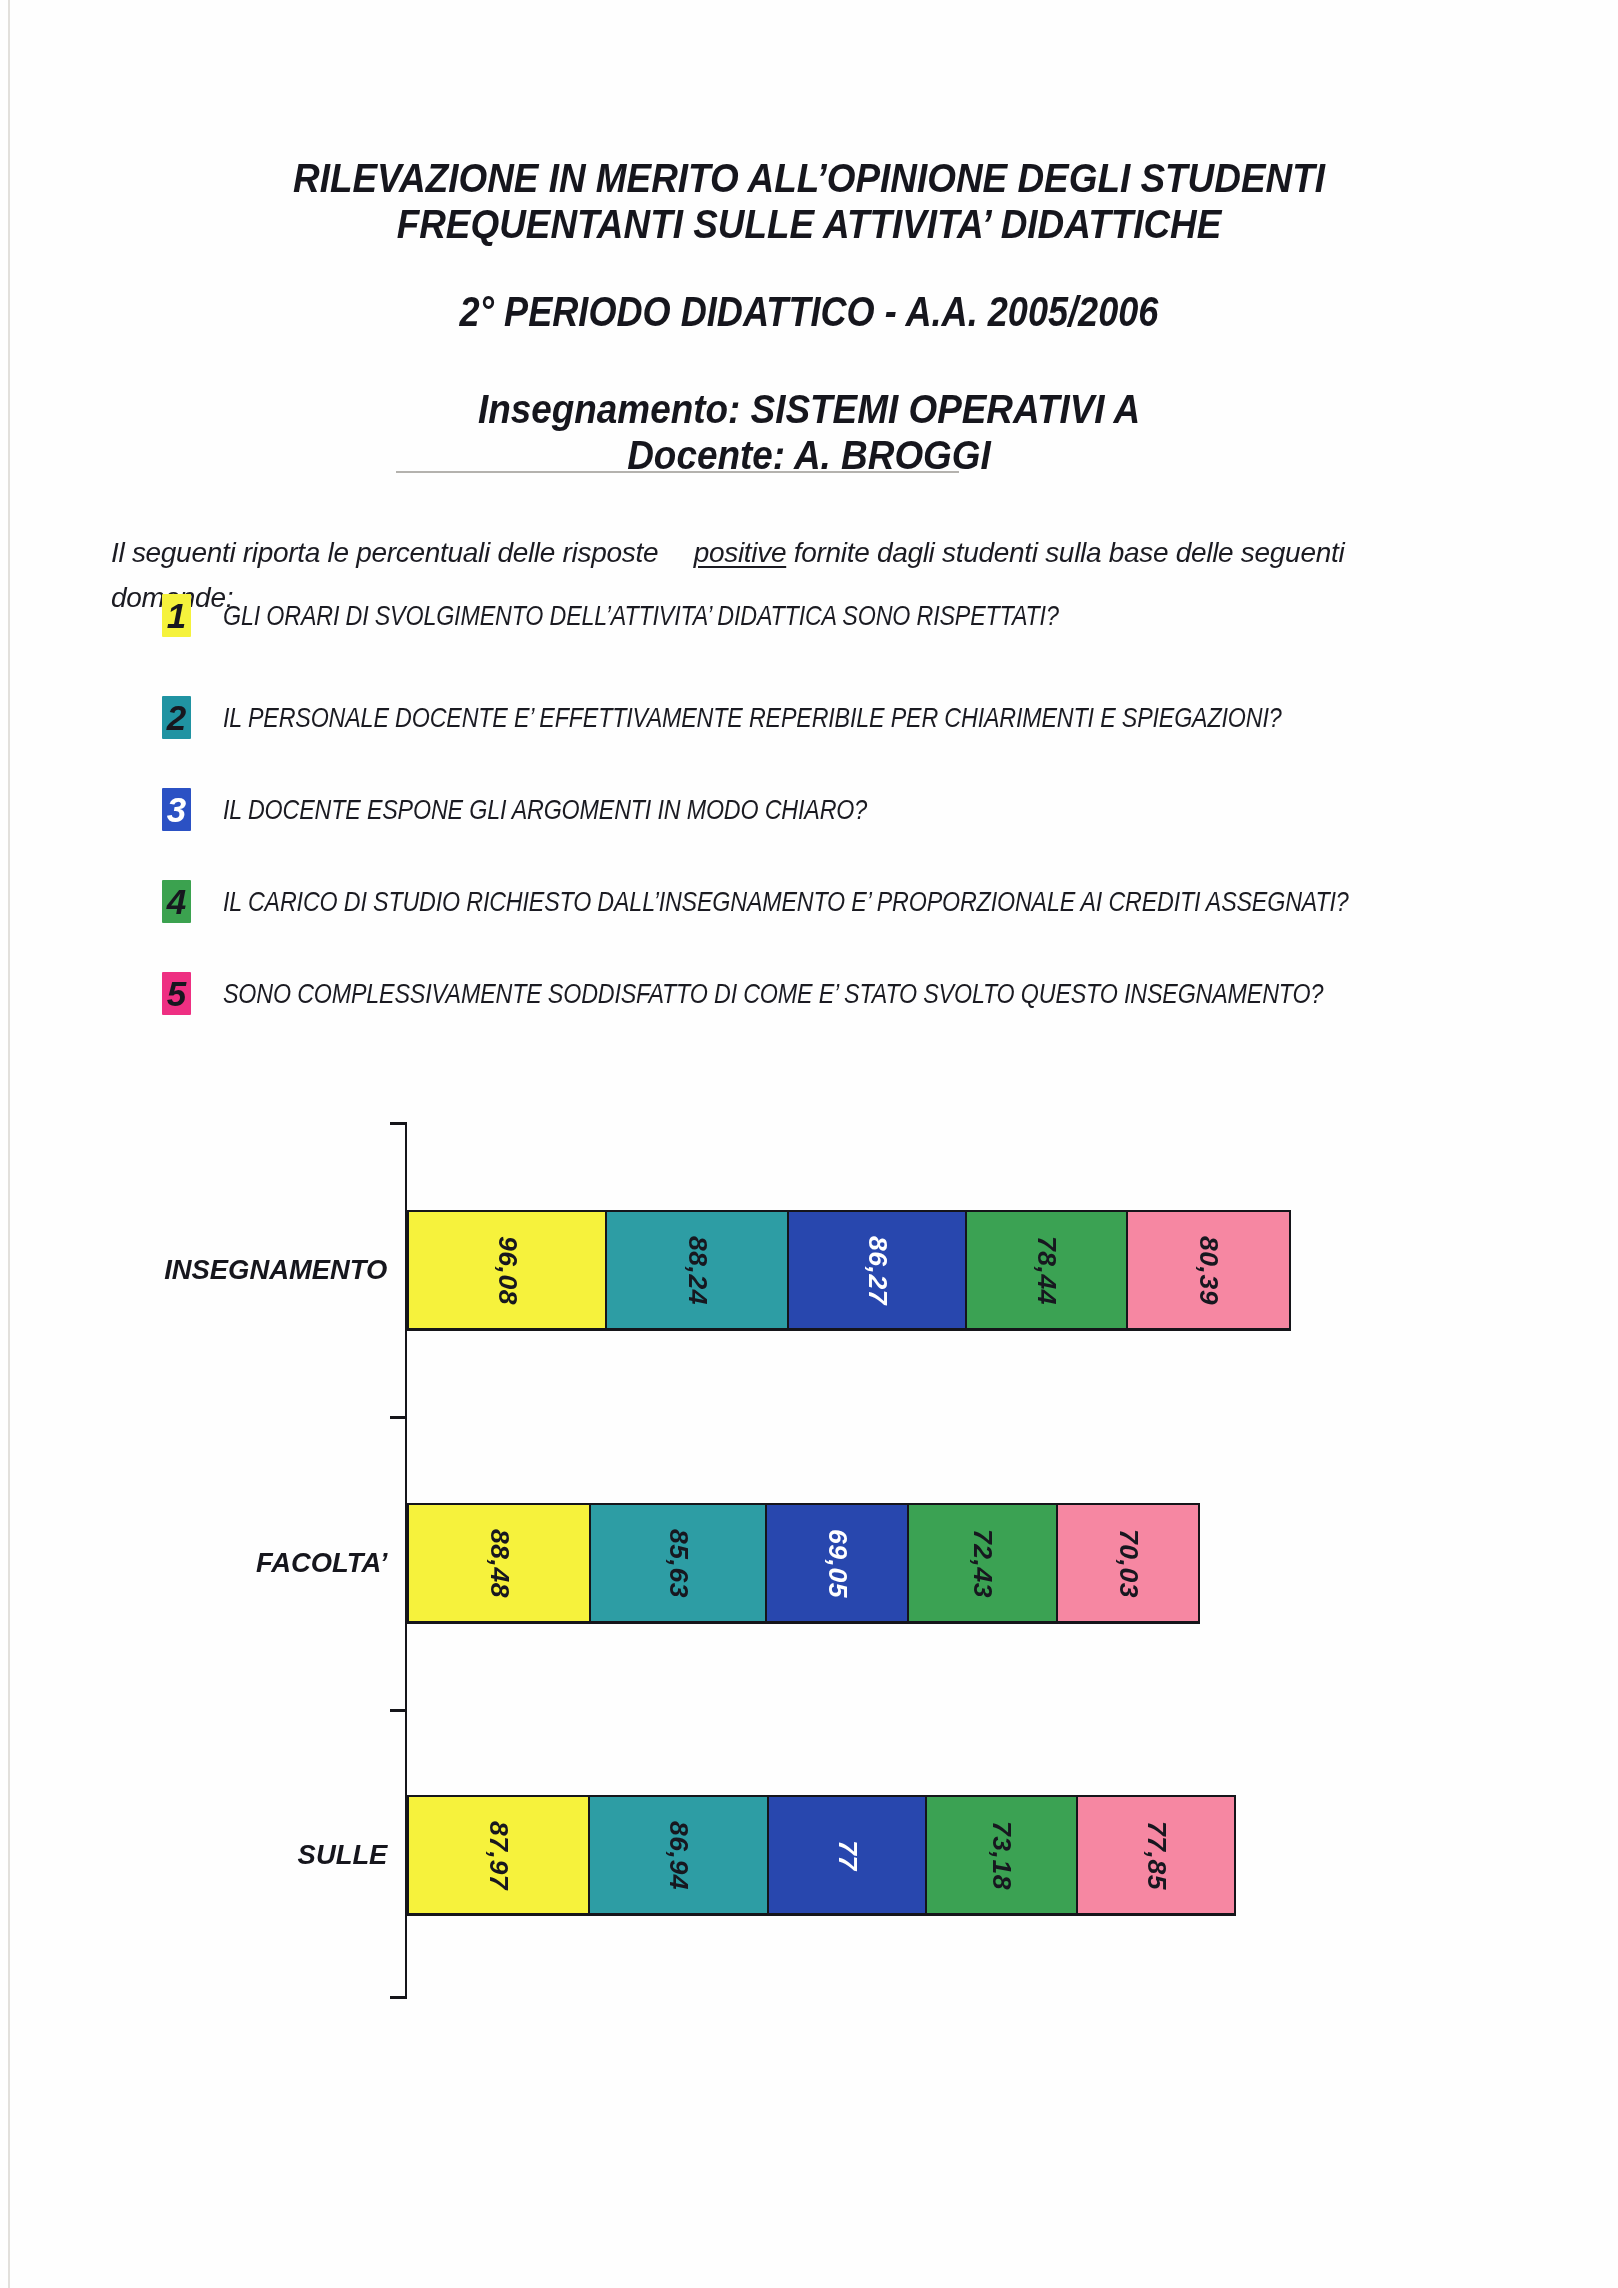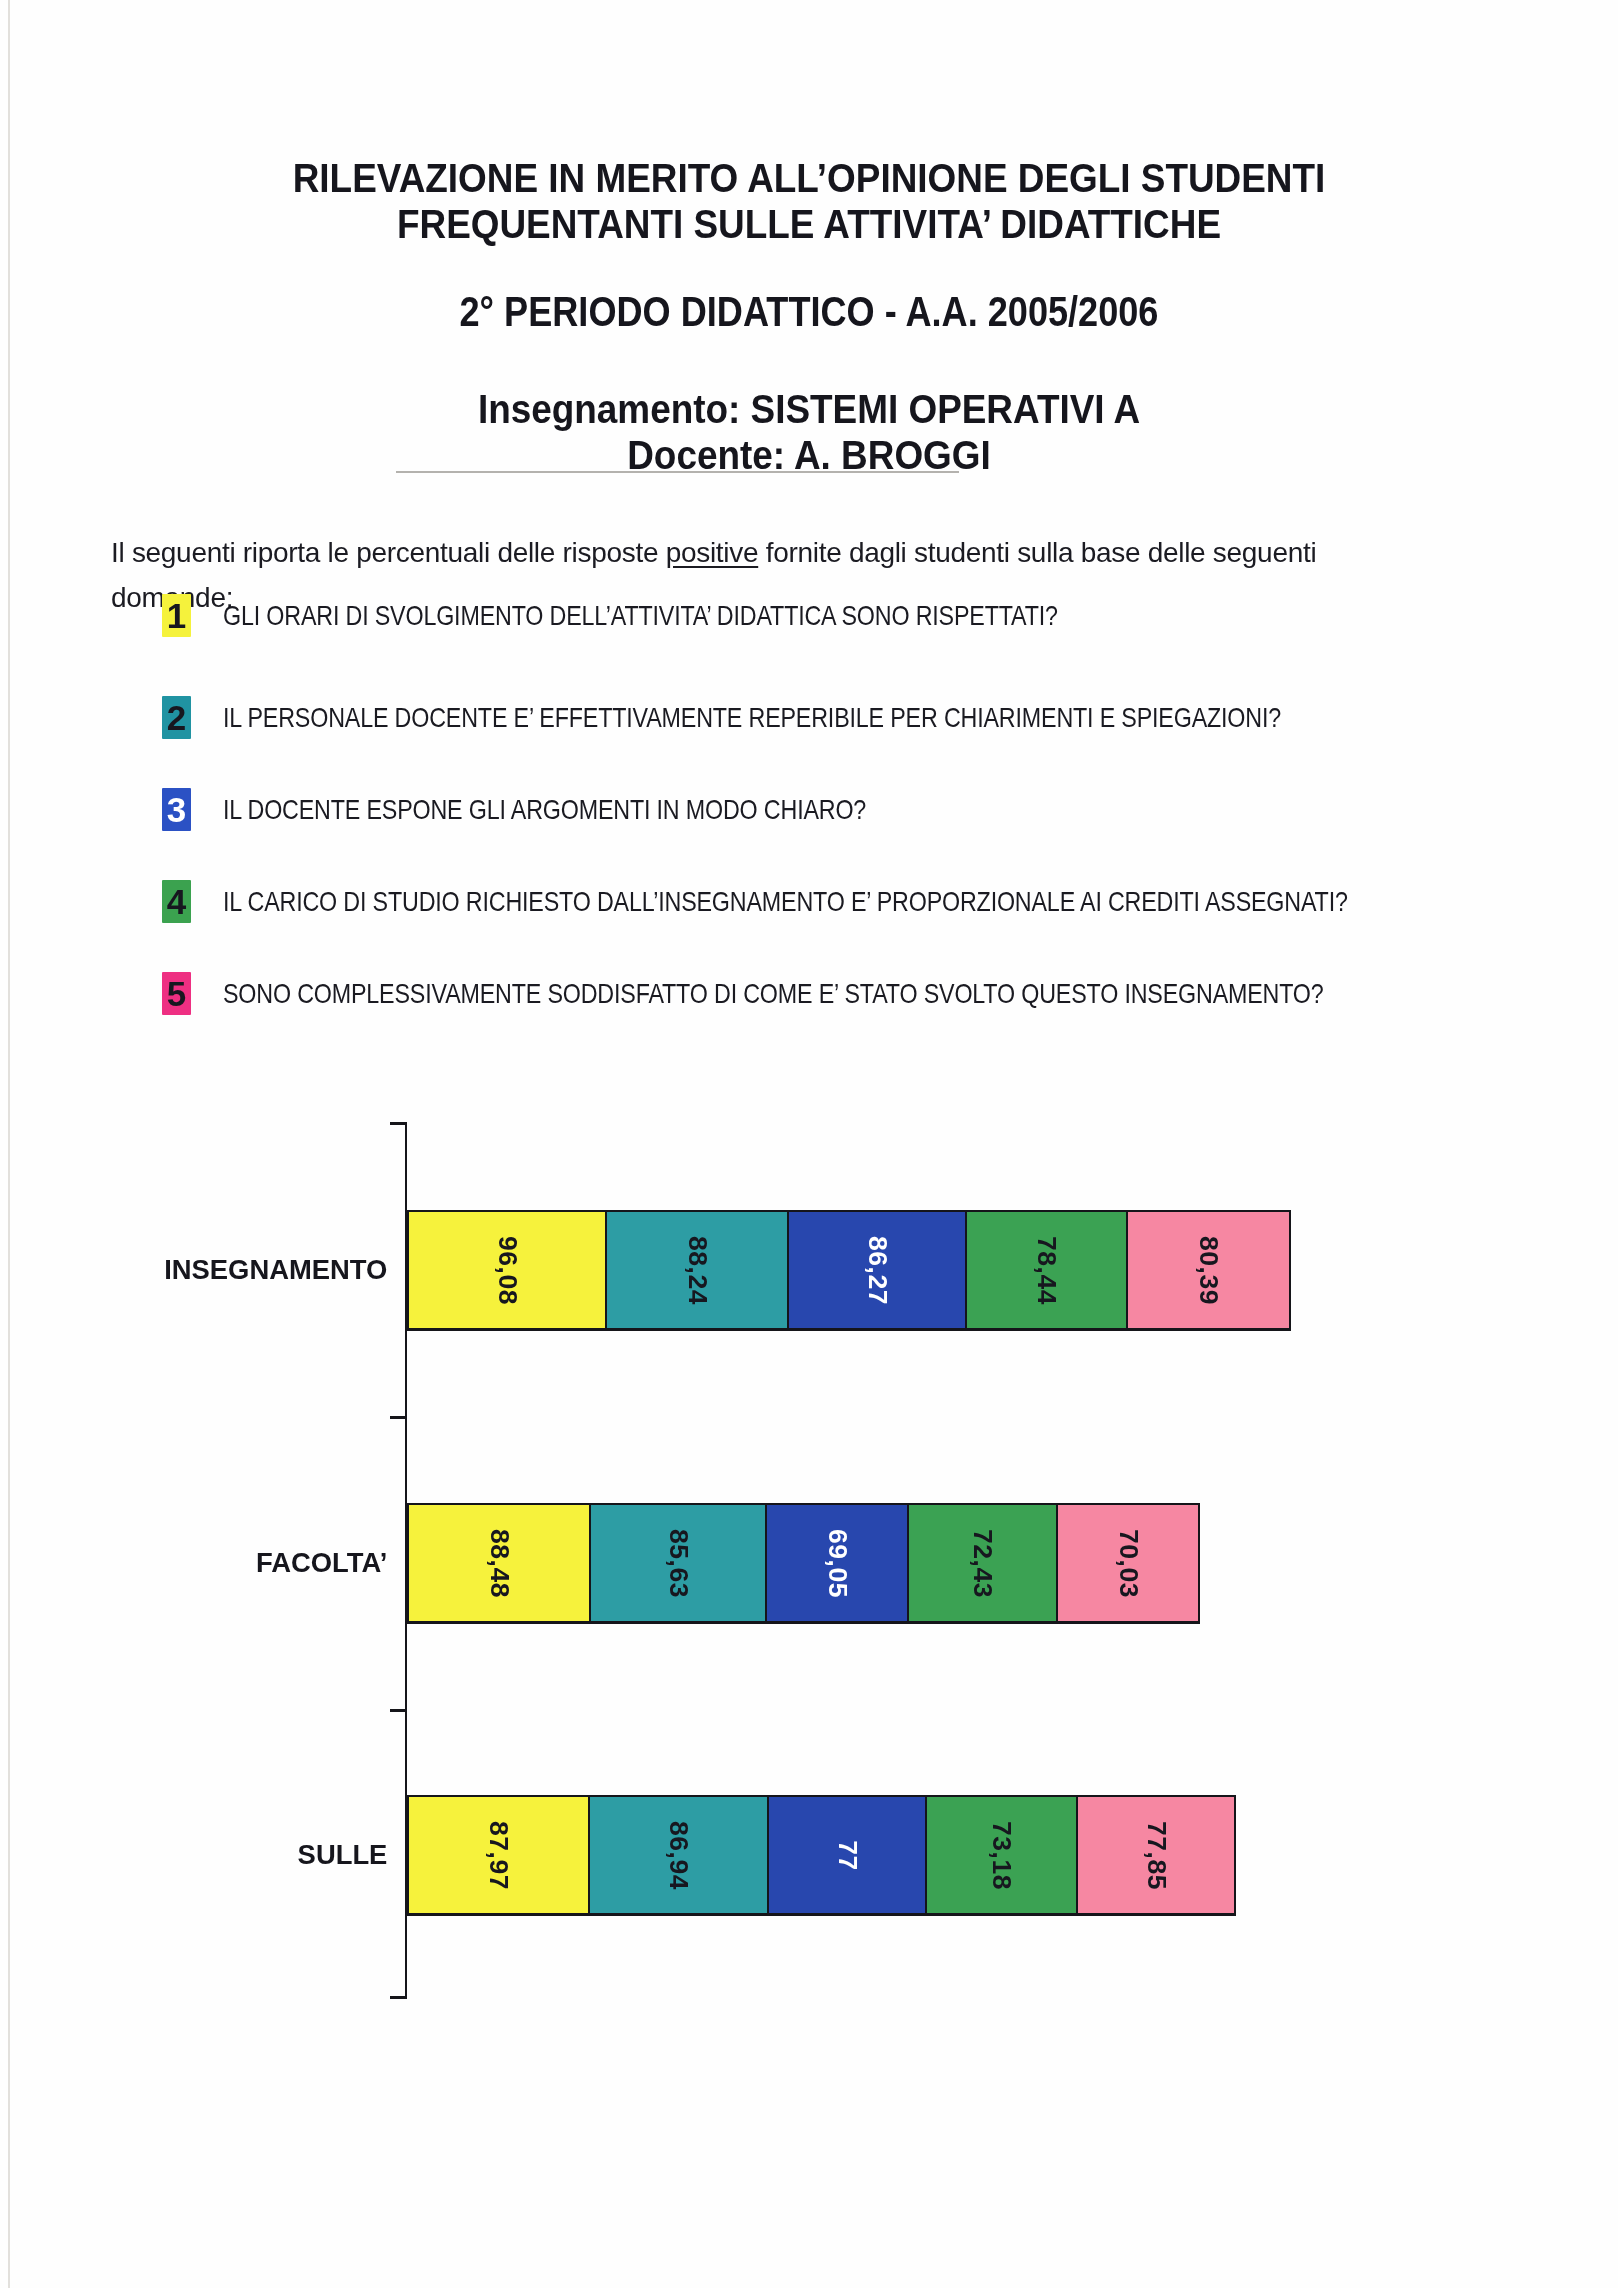--- a/index.html
+++ b/index.html
@@ -1,19 +1,19 @@
 <!DOCTYPE html>
 <html><head>
 <meta charset="utf-8">
 <style>
   html,body{margin:0;padding:0;background:#e8e8e8;}
   .page{
     position:relative;width:1618px;height:2289px;background:#fefefe;
     font-family:"Liberation Sans","DejaVu Sans",sans-serif;color:#17171f;
-    overflow:hidden;margin:0 auto;
+    overflow:hidden;margin:0 auto;font-style:italic;
   }
   .scan-edge{position:absolute;left:7.8px;top:0;width:2px;height:100%;background:#e2e0dc;}
 
   .title{
     position:absolute;top:155px;left:0;width:100%;text-align:center;
     font-size:41px;font-weight:bold;line-height:46px;color:#16161d;
     transform:scaleX(0.90);
   }
   .subtitle{
     position:absolute;top:287px;left:0;width:100%;text-align:center;
@@ -25,21 +25,21 @@
     transform:scaleX(0.90);
   }
   .docente-underline{
     position:absolute;top:471px;left:396px;width:563px;height:2px;background:#b4b2ae;
   }
 
   .intro{
     position:absolute;top:502px;left:111px;width:1431px;
     font-size:28px;line-height:45px;letter-spacing:-0.3px;color:#1b1b22;
   }
-  .intro u{text-decoration:underline;text-underline-offset:3.9px;}
+  .intro u{text-decoration:underline;text-underline-offset:3.9px;margin-left:28px;}
 
   .questions{
     position:absolute;top:594px;left:162px;width:1411px;
     list-style:none;margin:0;padding:0;
   }
   .q{display:flex;align-items:center;height:43px;margin-bottom:49px;}
   .q:first-child{margin-bottom:59px;}
   .badge{
     flex:0 0 29px;width:29px;height:43px;display:flex;align-items:center;justify-content:center;
     font-size:35px;font-weight:bold;border-radius:1px;

